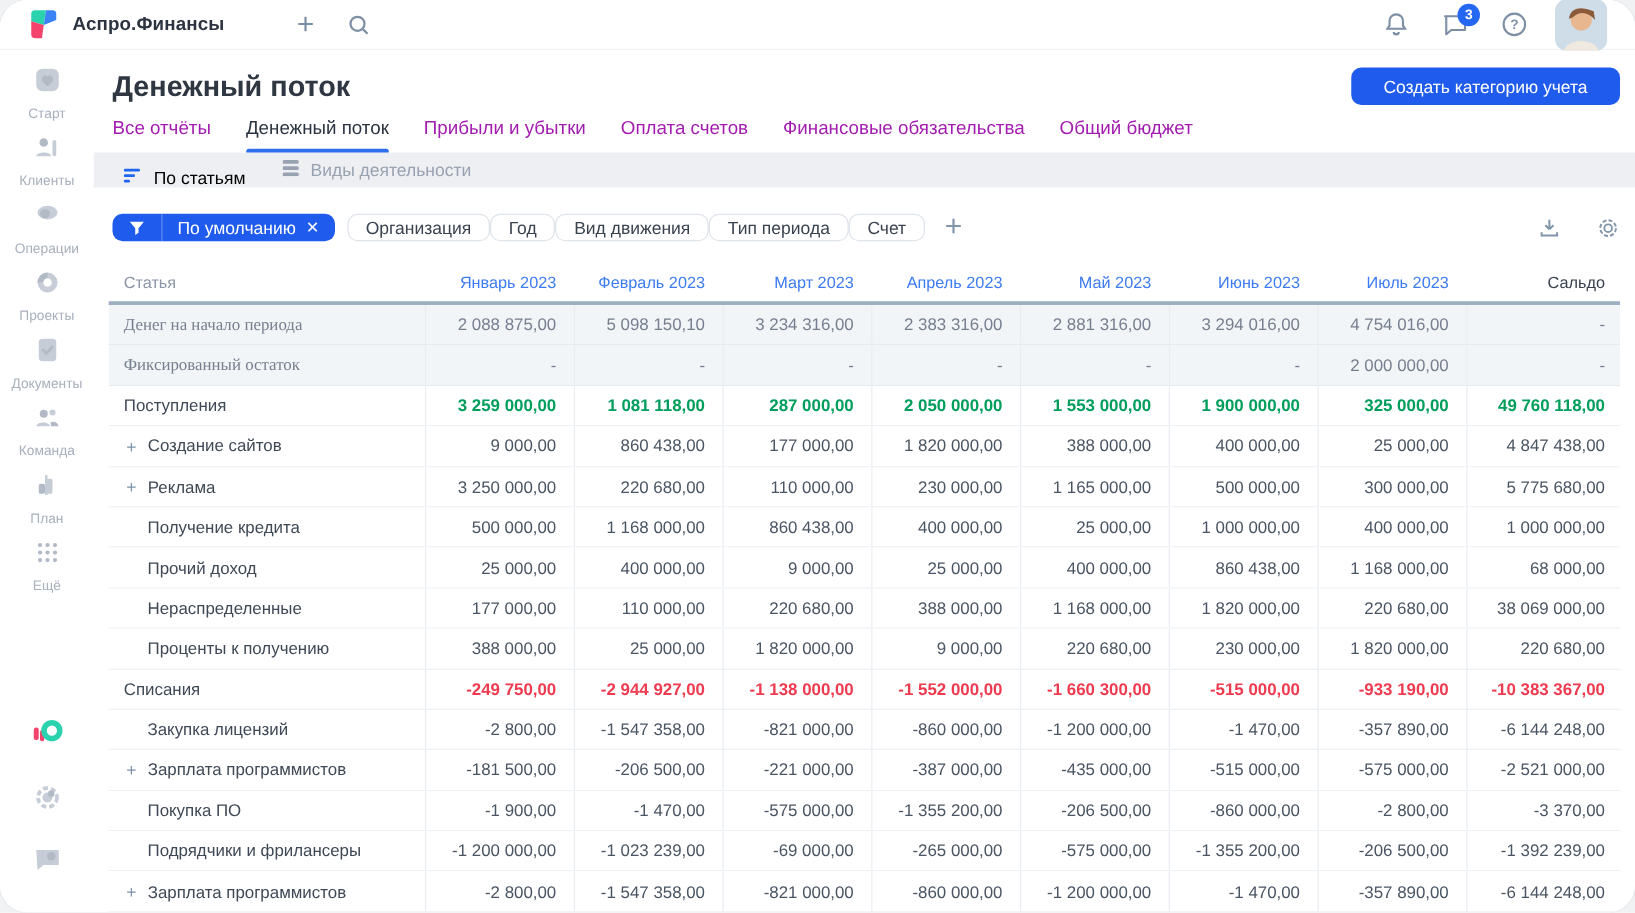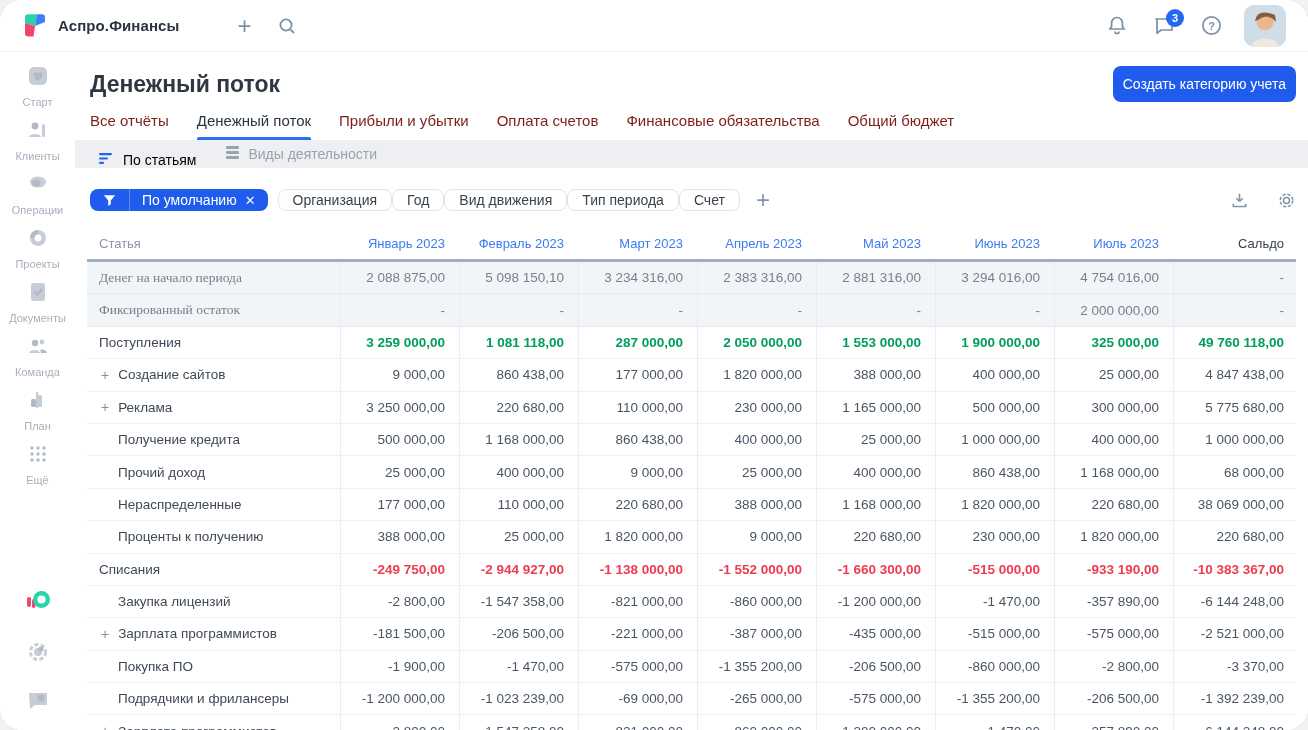--- a/index.html
+++ b/index.html
@@ -1,41 +1,41 @@
 <!DOCTYPE html>
 <html lang="ru"><head>
 <meta charset="utf-8">
 <style>
   html,body{margin:0;padding:0;background:#f1f2f4;font-family:"Liberation Sans","DejaVu Sans",sans-serif;}
   *{box-sizing:border-box;}
   .window{width:1308px;height:730px;background:#fff;border-radius:22px;overflow:hidden;position:relative;margin:0 auto;box-shadow:0 0 0 1px #e9eaee;}
   
-  .topbar{height:52px;display:flex;align-items:center;padding:0 22px;background:#fff;border-bottom:1px solid #f0f2f5;}
+  .topbar{height:40px;display:flex;align-items:center;padding:0 22px;background:#fff;border-bottom:1px solid #f0f2f5;}
   .logo-mark{width:26px;height:26px;margin-right:10px;flex:0 0 auto;}
   .app-name{font-size:15px;font-weight:700;color:#2b3440;letter-spacing:.1px;}
   .topbar-action{background:none;border:none;cursor:pointer;color:#7d8fa5;display:flex;align-items:center;justify-content:center;padding:0;}
   .plus-btn{font-size:24px;font-weight:400;margin-left:58px;line-height:1;}
   .search-btn{margin-left:26px;}
   .topbar-spacer{flex:1;}
   .right-ic{margin-left:26px;position:relative;}
   .badge{position:absolute;top:-7px;right:-9px;background:#2468f2;color:#fff;font-size:11px;font-weight:700;min-width:18px;height:18px;border-radius:9px;display:flex;align-items:center;justify-content:center;padding:0 4px;}
   .avatar{width:42px;height:42px;border-radius:10px;overflow:hidden;margin-left:22px;flex:0 0 auto;cursor:pointer;}
   
   .body-wrap{display:flex;height:678px;}
   .sidebar{width:75px;flex:0 0 auto;display:flex;flex-direction:column;align-items:center;padding:12px 12px 14px;background:#fff;}
   .side-item{display:flex;flex-direction:column;align-items:center;gap:4px;height:54px;width:100%;cursor:pointer;}
   .side-item .lbl{font-size:11px;color:#a8b0bc;}
   .side-bottom{margin-top:auto;display:flex;flex-direction:column;align-items:center;gap:20px;}
   .main{flex:1;min-width:0;padding:0 12px;display:flex;flex-direction:column;}
   
   .title-row{display:flex;align-items:center;justify-content:space-between;padding:14px 0 6px 3px;}
   .page-title{font-size:23px;font-weight:700;color:#2e3742;margin:0;}
-  .create-btn{background:#1f5bec;color:#fff;border:none;border-radius:8px;height:36px;padding:0 10px;font-size:14px;font-weight:500;cursor:pointer;font-family:inherit;}
+  .create-btn{background:#1f5bec;color:#fff;border:none;border-radius:8px;height:30px;padding:0 26px;font-size:14px;font-weight:500;cursor:pointer;font-family:inherit;}
   .tabs{display:flex;gap:28px;padding:4px 0 0 3px;}
-  .tab{font-size:15px;color:#7f1d1d;padding-bottom:11px;cursor:pointer;position:relative;white-space:nowrap;}
+  .tab{font-size:15px;color:#a21caf;padding-bottom:11px;cursor:pointer;position:relative;white-space:nowrap;}
   .tab.active{color:#2b3441;font-weight:500;}
   .tab.active::after{content:"";position:absolute;left:0;right:0;bottom:0;height:3px;background:#2e6fed;border-radius:2px 2px 0 0;}
   
   .subtabs{background:#edeff2;height:36px;display:flex;align-items:center;gap:30px;margin:0 -12px;padding:0 24px;}
   .subtab{display:flex;align-items:center;gap:8px;font-size:14px;color:#98a2b0;cursor:pointer;}
   .subtab.active{color:#000000;margin-top:12px;}
   
   .filter-row{display:flex;align-items:center;gap:10px;margin:20px 0 12px;padding-left:3px;}
   .chip{height:22px;border:1px solid #dfe4ea;border-radius:8px;background:#fff;display:flex;align-items:center;padding:0 14px;font-size:14px;color:#39434f;cursor:pointer;white-space:nowrap;}
   .chip-active{background:#1f5bec;border:none;color:#fff;padding:0;overflow:hidden;}

